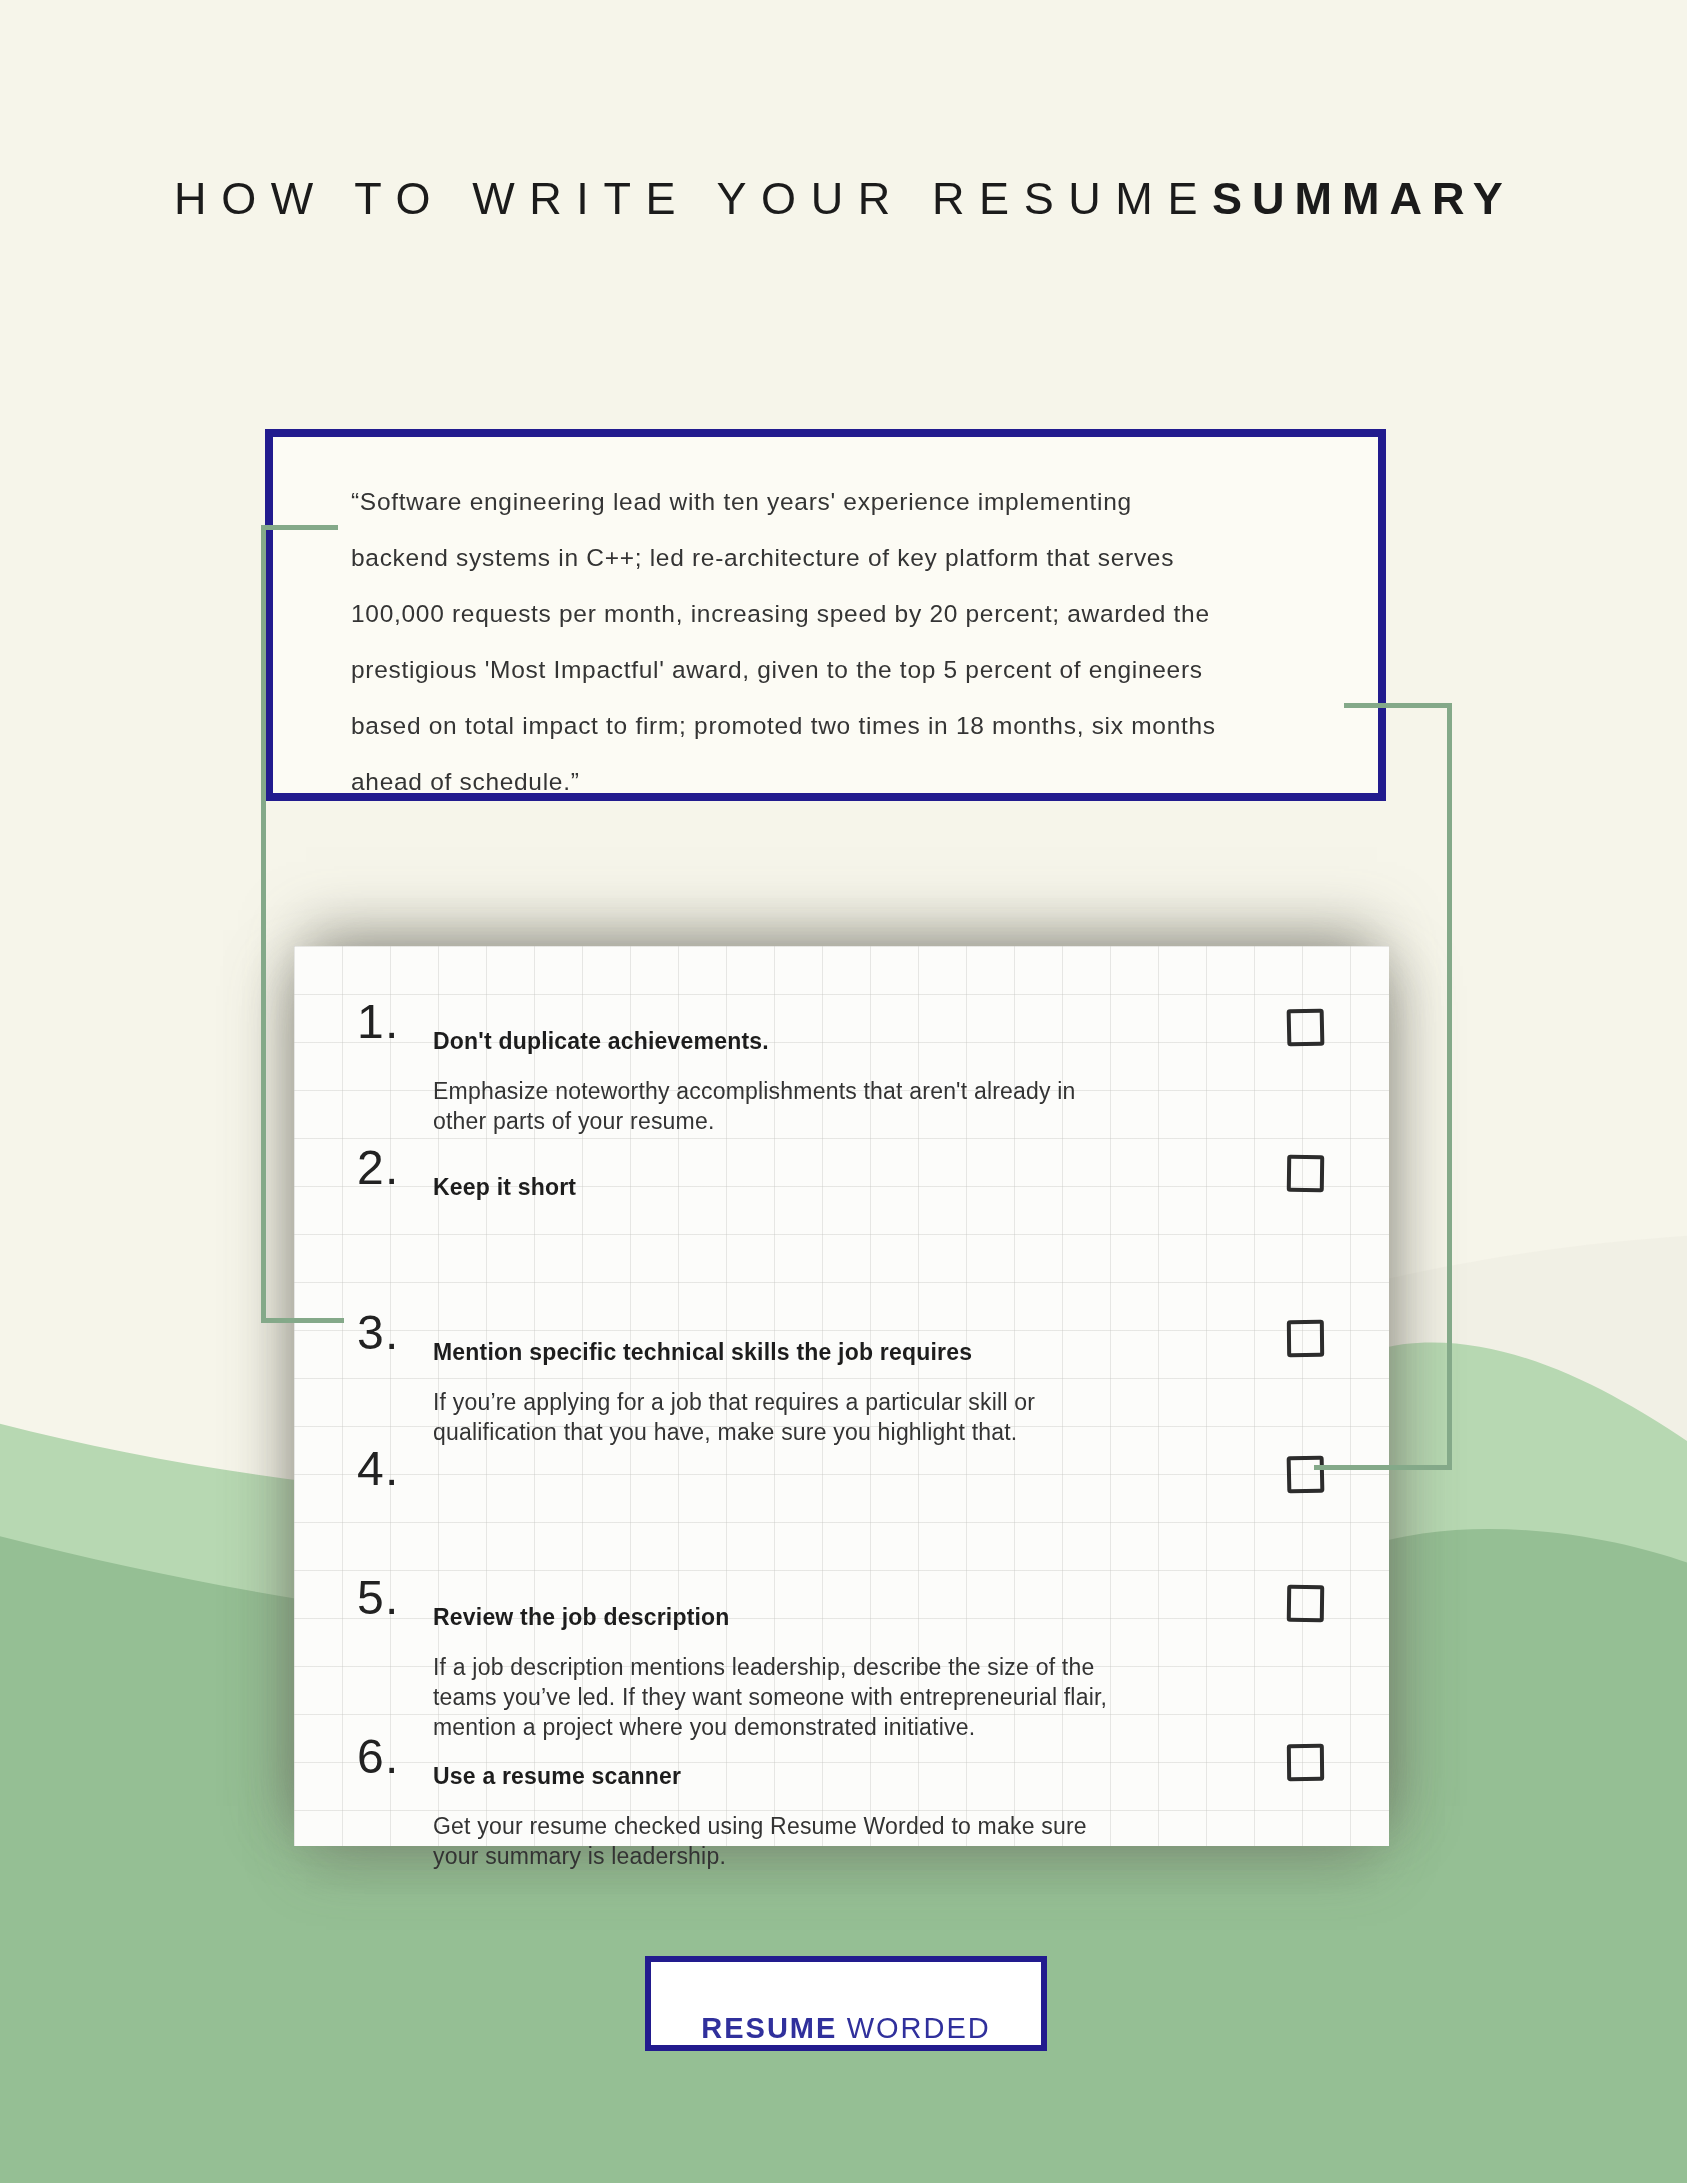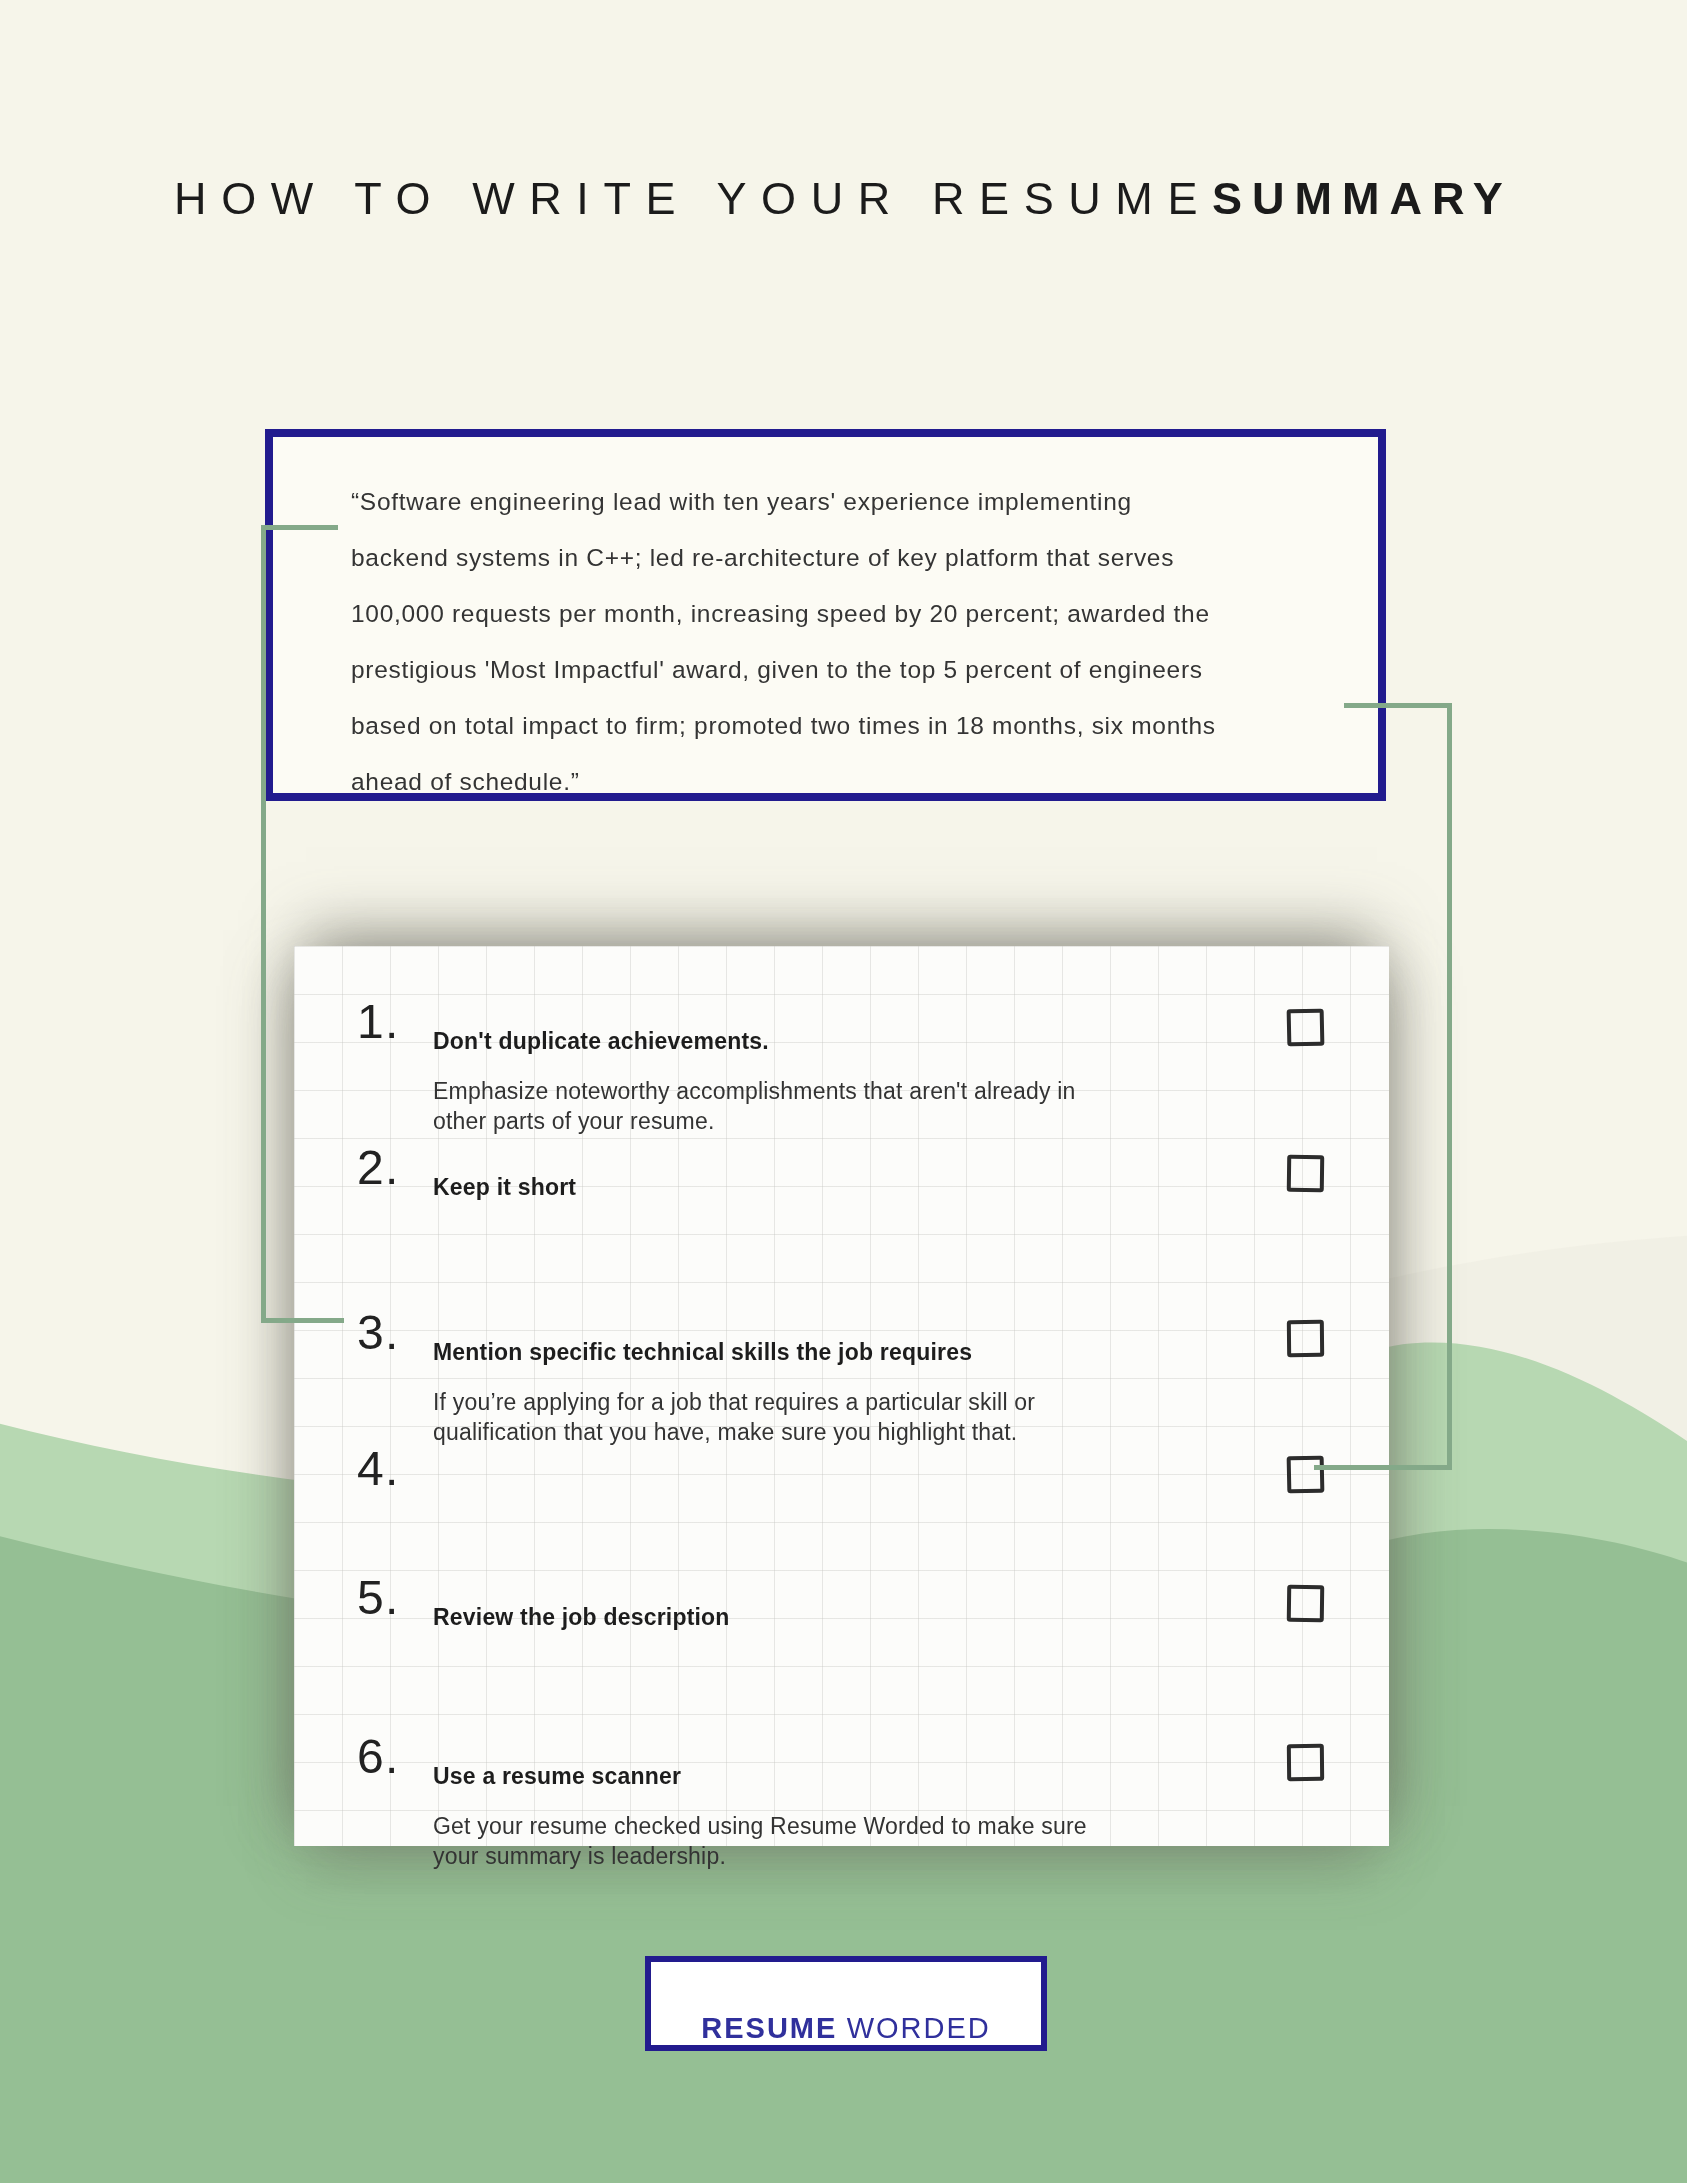--- a/index.html
+++ b/index.html
@@ -163,20 +163,23 @@
 
     <div class="check-item item-4">
       <div class="num">4.</div>
       <div class="checkbox rot-a"></div>
     </div>
 
     <div class="check-item item-5">
       <div class="num">5.</div>
       <div class="item-text">
         <div class="item-heading">Review the job description</div>
+        <div class="item-body">If a job description mentions leadership, describe the size of the
+teams you’ve led. If they want someone with entrepreneurial flair,
+mention a project where you demonstrated initiative.</div>
       </div>
       <div class="checkbox rot-b"></div>
     </div>
 
     <div class="check-item item-6">
       <div class="num">6.</div>
       <div class="item-text">
         <div class="item-heading">Use a resume scanner</div>
         <div class="item-body">Get your resume checked using Resume Worded to make sure
 your summary is leadership.</div>

